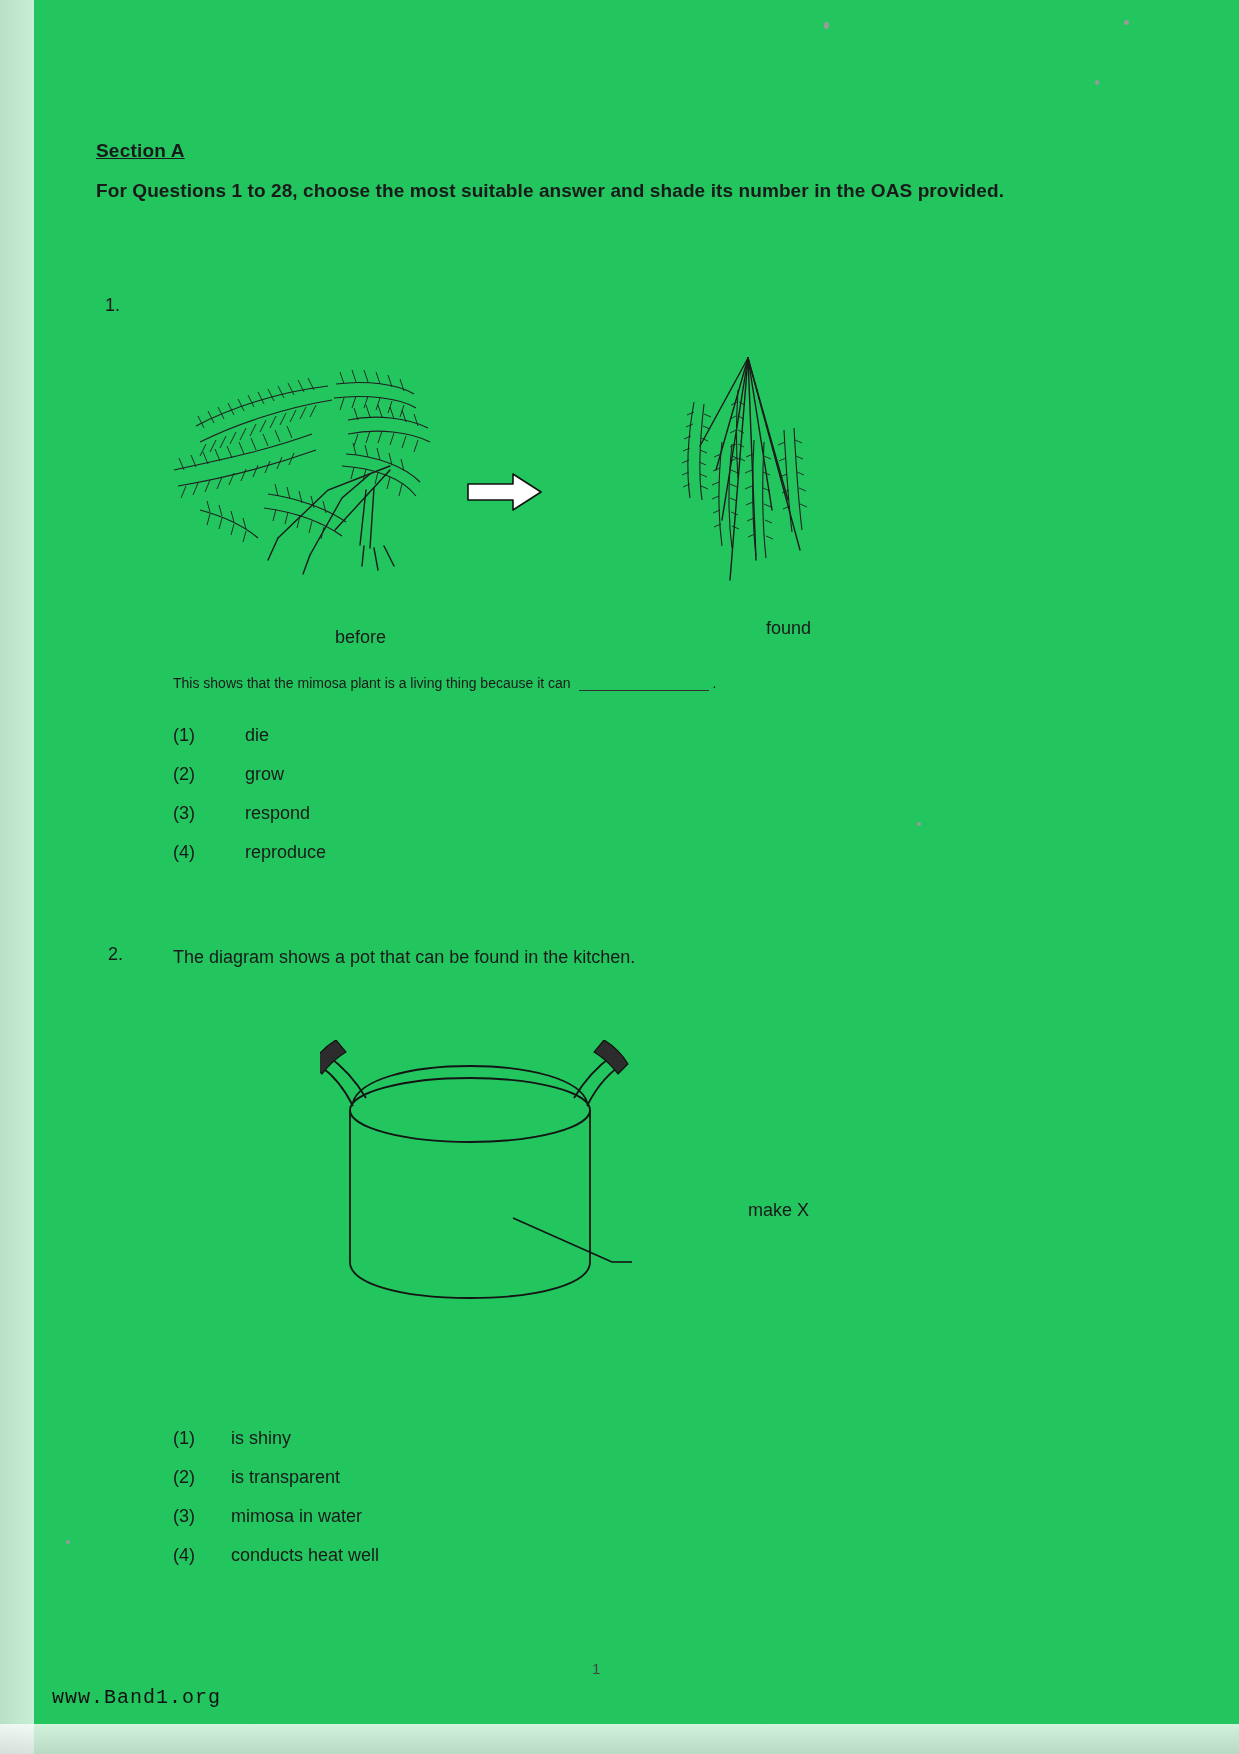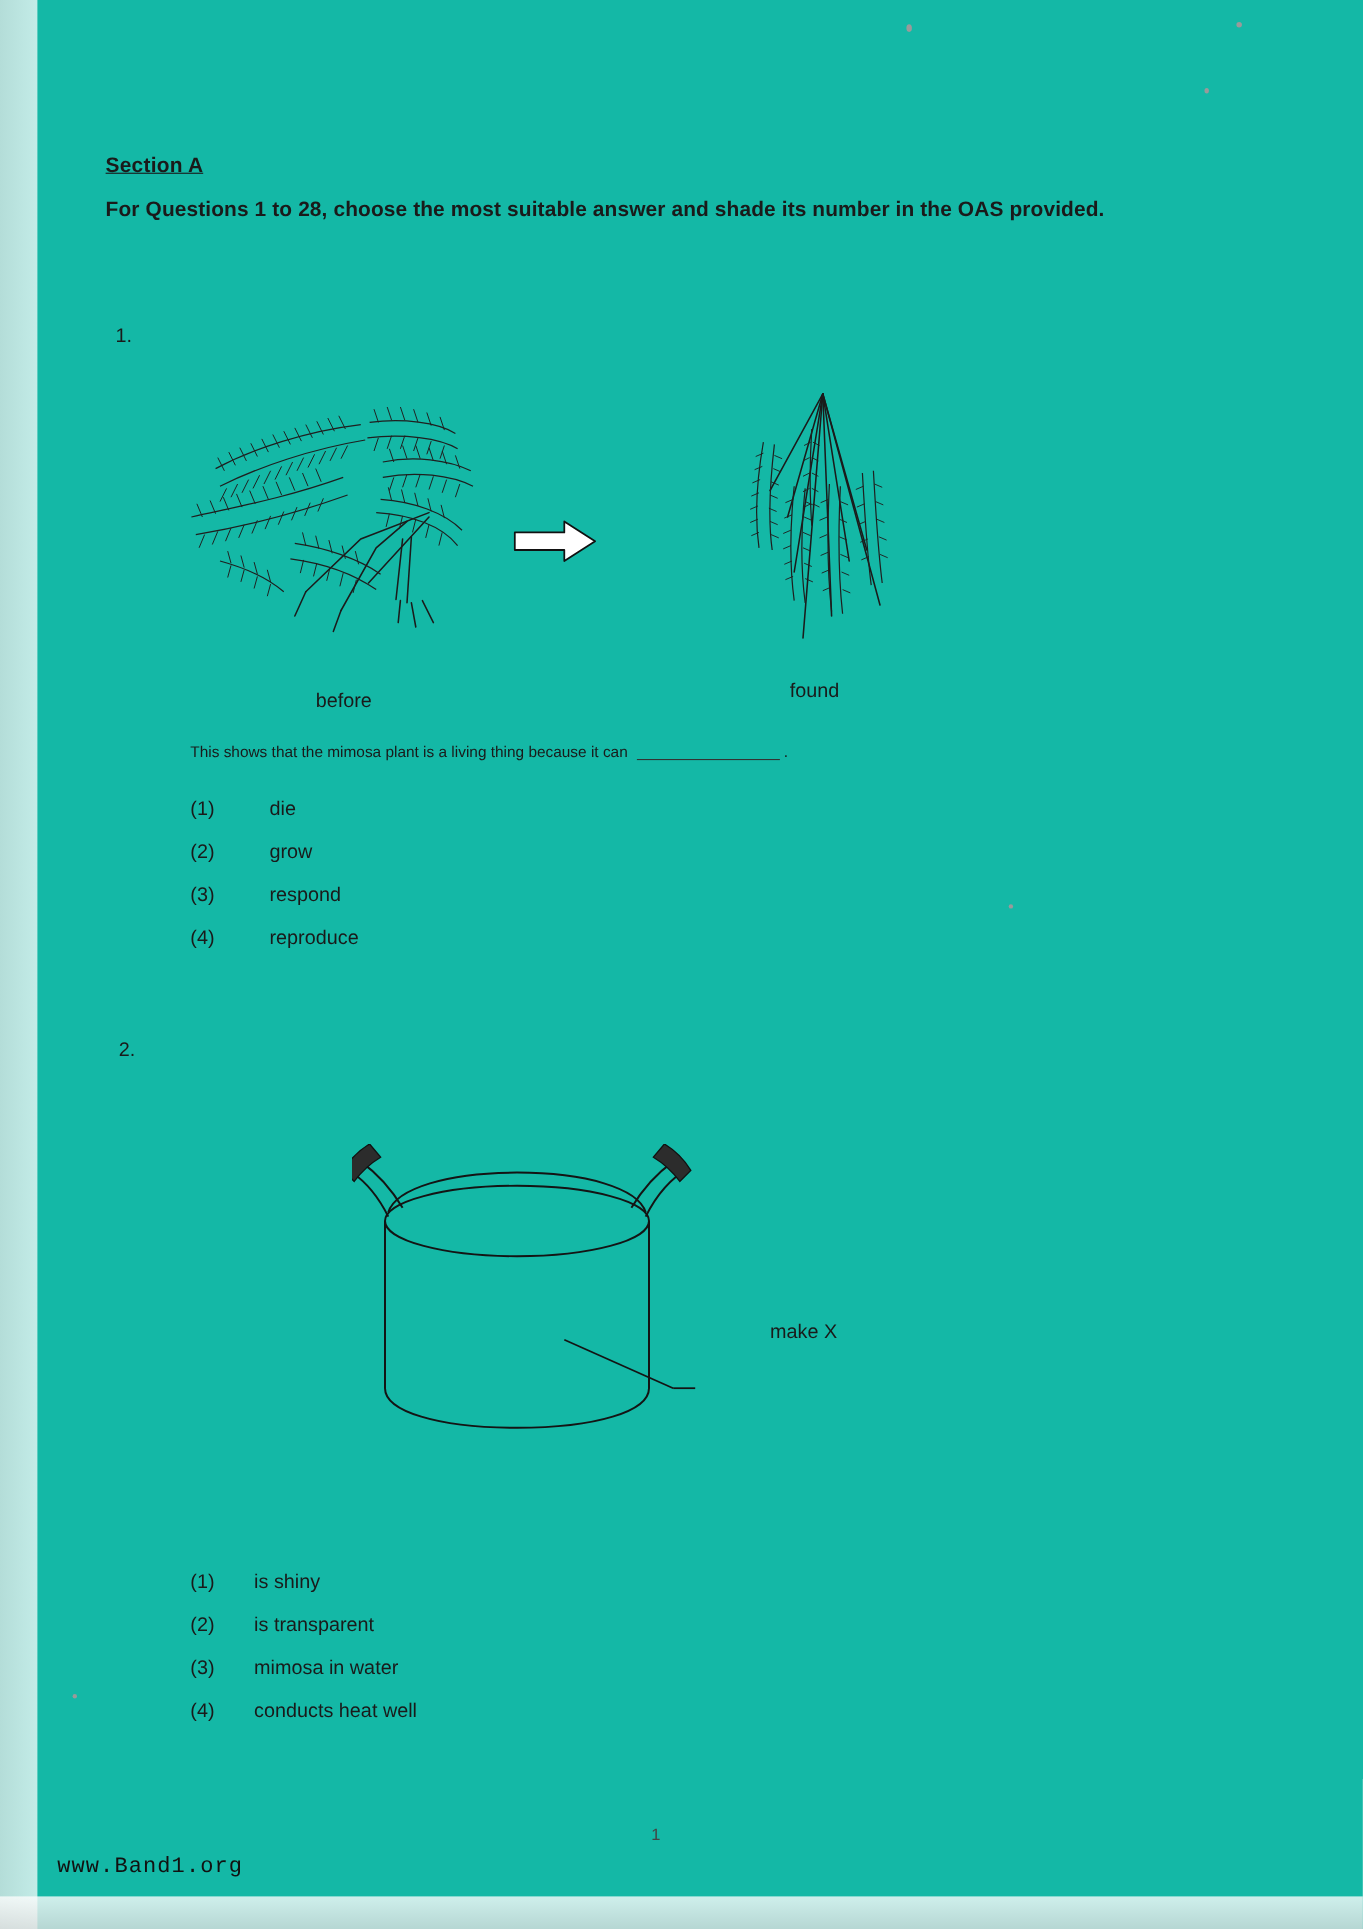--- a/index.html
+++ b/index.html
@@ -11,21 +11,21 @@
     width: 1239px;
     height: 1754px;
     position: relative;
     font-family: "Liberation Sans", sans-serif;
     color: #1a1a1a;
     overflow: hidden;
   }
   .page {
     position: absolute;
     inset: 0;
-    background: #14b8a6;
+    background: #22c55e;
   }
   
   .scan-edge-left {
     position: absolute;
     left: 0; top: 0; bottom: 0;
     width: 34px;
     background: linear-gradient(to right, #e9e9e9 0%, #fdfdfd 100%);
     opacity: .75;
   }
   .scan-edge-bottom {
@@ -66,20 +66,21 @@
     font-size: 18px;
   }
   .qtext {
     position: absolute;
     font-size: 18px;
     line-height: 1.45;
   }
   .label-caption {
     position: absolute;
     font-size: 18px;
+    margin-left: 48px;
   }
 
   .options {
     position: absolute;
   }
   .option-row {
     display: flex;
     font-size: 18px;
     margin-bottom: 18px;
   }
@@ -414,20 +415,21 @@
       <span class="option-num">(3)</span>
       <span>respond</span>
     </div>
     <div class="option-row">
       <span class="option-num">(4)</span>
       <span>reproduce</span>
     </div>
   </div>
 
   <div class="qnum" style="left:108px;top:944px;">2.</div>
+  <div class="qtext" style="left:173px;top:944px;width:830px;">The diagram shows a pot that can be found in the kitchen.</div>
 
   <div class="fig" style="left:320px;top:1040px;">
     <svg width="480" height="290" viewBox="0 0 480 290">
       <g fill="none" stroke="#141414" stroke-width="1.8">
 
         <path d="M30 70 L30 222 C30 243 78 258 150 258 C222 258 270 243 270 222 L270 70"></path>
 
         <ellipse cx="150" cy="70" rx="120" ry="32"></ellipse>
 
         <path d="M33 62 C40 40 88 26 150 26 C212 26 260 40 267 62"></path>

